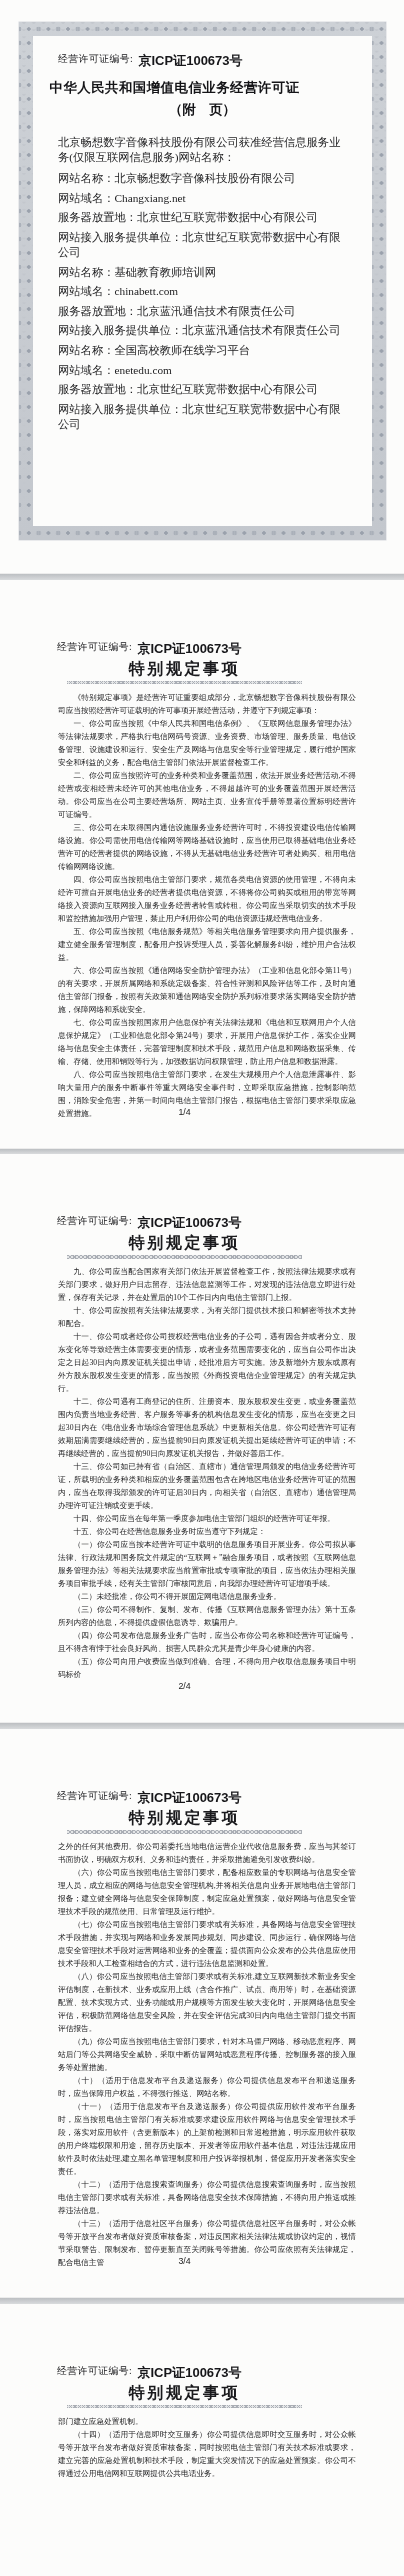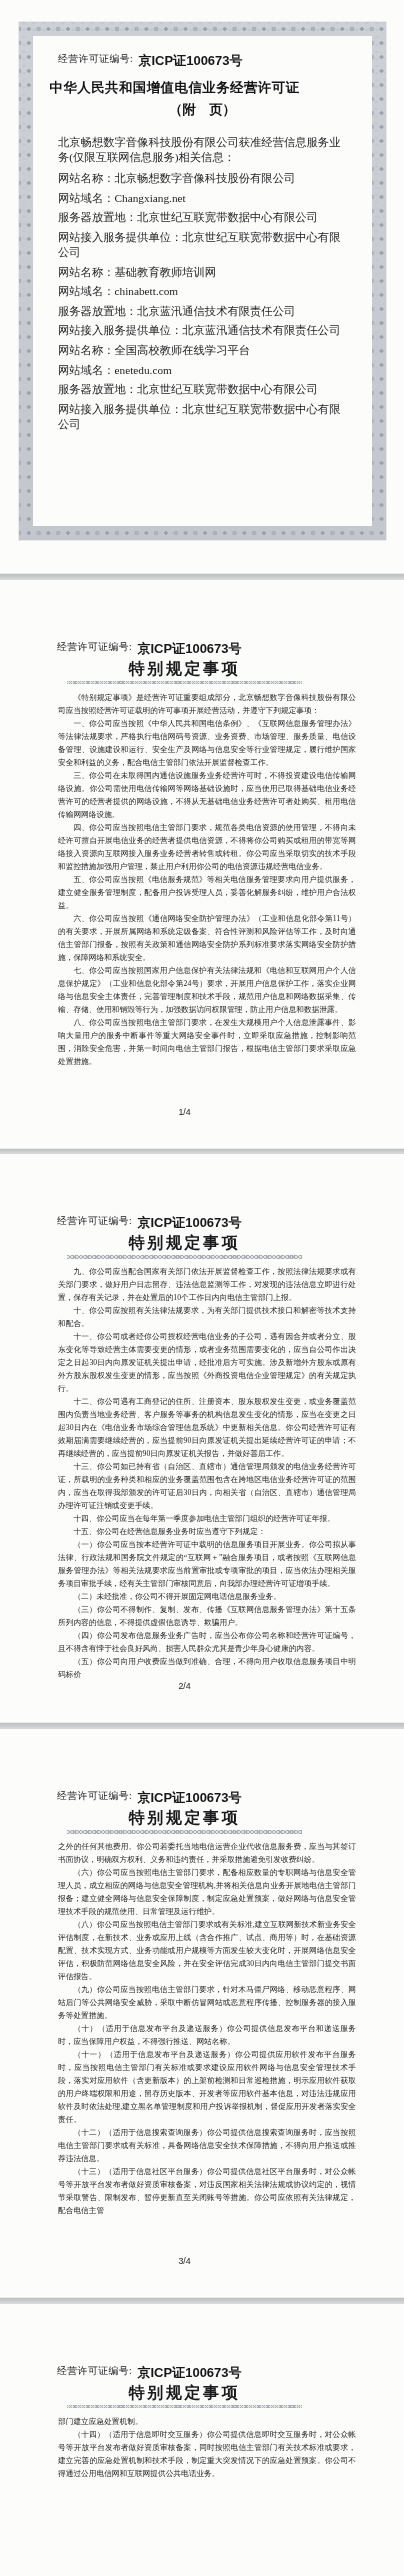--- a/index.html
+++ b/index.html
@@ -59,21 +59,21 @@
   <section class="page page-cover">
     <div class="frame">
       <div class="frame-inner"></div>
     </div>
     <div class="lic-line cover-lic">
       <span class="lic-label">经营许可证编号:</span><span class="lic-value">京ICP证100673号</span>
     </div>
     <div class="cover-title">中华人民共和国增值电信业务经营许可证</div>
     <div class="cover-subtitle">（附　页）</div>
     <div class="cover-body">
-      <p class="cover-intro">北京畅想数字音像科技股份有限公司获准经营信息服务业务(仅限互联网信息服务)相关信息：</p>
+      <p class="cover-intro">北京畅想数字音像科技股份有限公司获准经营信息服务业务(仅限互联网信息服务)网站名称：</p>
       <p class="cover-row">网站名称：北京畅想数字音像科技股份有限公司</p>
       <p class="cover-row">网站域名：Changxiang.net</p>
       <p class="cover-row">服务器放置地：北京世纪互联宽带数据中心有限公司</p>
       <p class="cover-row">网站接入服务提供单位：北京世纪互联宽带数据中心有限公司</p>
       <p class="cover-row">网站名称：基础教育教师培训网</p>
       <p class="cover-row">网站域名：chinabett.com</p>
       <p class="cover-row">服务器放置地：北京蓝汛通信技术有限责任公司</p>
       <p class="cover-row">网站接入服务提供单位：北京蓝汛通信技术有限责任公司</p>
       <p class="cover-row">网站名称：全国高校教师在线学习平台</p>
       <p class="cover-row">网站域名：enetedu.com</p>
@@ -86,20 +86,21 @@
 
   <section class="page page-prov">
     <div class="lic-line prov-lic">
       <span class="lic-label">经营许可证编号:</span><span class="lic-value">京ICP证100673号</span>
     </div>
     <div class="prov-title">特别规定事项</div>
     <div class="zigzag"></div>
     <div class="prov-body">
       <p>《特别规定事项》是经营许可证重要组成部分，北京畅想数字音像科技股份有限公司应当按照经营许可证载明的许可事项开展经营活动，并遵守下列规定事项：</p>
       <p>一、你公司应当按照《中华人民共和国电信条例》、《互联网信息服务管理办法》等法律法规要求，严格执行电信网码号资源、业务资费、市场管理、服务质量、电信设备管理、设施建设和运行、安全生产及网络与信息安全等行业管理规定，履行维护国家安全和利益的义务，配合电信主管部门依法开展监督检查工作。</p>
+      <p>二、你公司应当按照许可的业务种类和业务覆盖范围，依法开展业务经营活动,不得经营或变相经营未经许可的其他电信业务，不得超越许可的业务覆盖范围开展经营活动。你公司应当在公司主要经营场所、网站主页、业务宣传手册等显著位置标明经营许可证编号。</p>
       <p>三、你公司在未取得国内通信设施服务业务经营许可时，不得投资建设电信传输网络设施。你公司需使用电信传输网等网络基础设施时，应当使用已取得基础电信业务经营许可的经营者提供的网络设施，不得从无基础电信业务经营许可者处购买、租用电信传输网网络设施。</p>
       <p>四、你公司应当按照电信主管部门要求，规范各类电信资源的使用管理，不得向未经许可擅自开展电信业务的经营者提供电信资源，不得将你公司购买或租用的带宽等网络接入资源向互联网接入服务业务经营者转售或转租。你公司应当采取切实的技术手段和监控措施加强用户管理，禁止用户利用你公司的电信资源违规经营电信业务。</p>
       <p>五、你公司应当按照《电信服务规范》等相关电信服务管理要求向用户提供服务，建立健全服务管理制度，配备用户投诉受理人员，妥善化解服务纠纷，维护用户合法权益。</p>
       <p>六、你公司应当按照《通信网络安全防护管理办法》（工业和信息化部令第11号）的有关要求，开展所属网络和系统定级备案、符合性评测和风险评估等工作，及时向通信主管部门报备，按照有关政策和通信网络安全防护系列标准要求落实网络安全防护措施，保障网络和系统安全。</p>
       <p>七、你公司应当按照国家用户信息保护有关法律法规和《电信和互联网用户个人信息保护规定》（工业和信息化部令第24号）要求，开展用户信息保护工作，落实企业网络与信息安全主体责任，完善管理制度和技术手段，规范用户信息和网络数据采集、传输、存储、使用和销毁等行为，加强数据访问权限管理，防止用户信息和数据泄露。</p>
       <p>八、你公司应当按照电信主管部门要求，在发生大规模用户个人信息泄露事件、影响大量用户的服务中断事件等重大网络安全事件时，立即采取应急措施，控制影响范围，消除安全危害，并第一时间向电信主管部门报告，根据电信主管部门要求采取应急处置措施。</p>
     </div>
     <div class="pageno">1/4</div>
   </section>
 
@@ -132,20 +133,21 @@
 
   <section class="page page-prov">
     <div class="lic-line prov-lic">
       <span class="lic-label">经营许可证编号:</span><span class="lic-value">京ICP证100673号</span>
     </div>
     <div class="prov-title">特别规定事项</div>
     <div class="zigzag"></div>
     <div class="prov-body">
       <p class="cont">之外的任何其他费用。你公司若委托当地电信运营企业代收信息服务费，应当与其签订书面协议，明确双方权利、义务和违约责任，并采取措施避免引发收费纠纷。</p>
       <p>（六）你公司应当按照电信主管部门要求，配备相应数量的专职网络与信息安全管理人员，成立相应的网络与信息安全管理机构,并将相关信息向业务开展地电信主管部门报备；建立健全网络与信息安全保障制度，制定应急处置预案，做好网络与信息安全管理技术手段的规范使用、日常管理及运行维护。</p>
+      <p>（七）你公司应当按照电信主管部门要求或有关标准，具备网络与信息安全管理技术手段措施，并实现与网络和业务发展同步规划、同步建设、同步运行，确保网络与信息安全管理技术手段对运营网络和业务的全覆盖；提供面向公众发布的公共信息应使用技术手段和人工检查相结合的方式，进行违法信息监测和处置。</p>
       <p>（八）你公司应当按照电信主管部门要求或有关标准,建立互联网新技术新业务安全评估制度，在新技术、业务或应用上线（含合作推广、试点、商用等）时，在基础资源配置、技术实现方式、业务功能或用户规模等方面发生较大变化时，开展网络信息安全评估，积极防范网络信息安全风险，并在安全评估完成30日内向电信主管部门提交书面评估报告。</p>
       <p>（九）你公司应当按照电信主管部门要求，针对木马僵尸网络、移动恶意程序、网站后门等公共网络安全威胁，采取中断仿冒网站或恶意程序传播、控制服务器的接入服务等处置措施。</p>
       <p>（十）（适用于信息发布平台及递送服务）你公司提供信息发布平台和递送服务时，应当保障用户权益，不得强行推送、网站名称。</p>
       <p>（十一）（适用于信息发布平台及递送服务）你公司提供应用软件发布平台服务时，应当按照电信主管部门有关标准或要求建设应用软件网络与信息安全管理技术手段，落实对应用软件（含更新版本）的上架前检测和日常巡检措施，明示应用软件获取的用户终端权限和用途，留存历史版本、开发者等应用软件基本信息，对违法违规应用软件及时依法处理,建立黑名单管理制度和用户投诉举报机制，督促应用开发者落实安全责任。</p>
       <p>（十二）（适用于信息搜索查询服务）你公司提供信息搜索查询服务时，应当按照电信主管部门要求或有关标准，具备网络信息安全技术保障措施，不得向用户推送或推荐违法信息。</p>
       <p>（十三）（适用于信息社区平台服务）你公司提供信息社区平台服务时，对公众帐号等开放平台发布者做好资质审核备案，对违反国家相关法律法规或协议约定的，视情节采取警告、限制发布、暂停更新直至关闭账号等措施。你公司应依照有关法律规定，配合电信主管</p>
     </div>
     <div class="pageno">3/4</div>
   </section>
 

